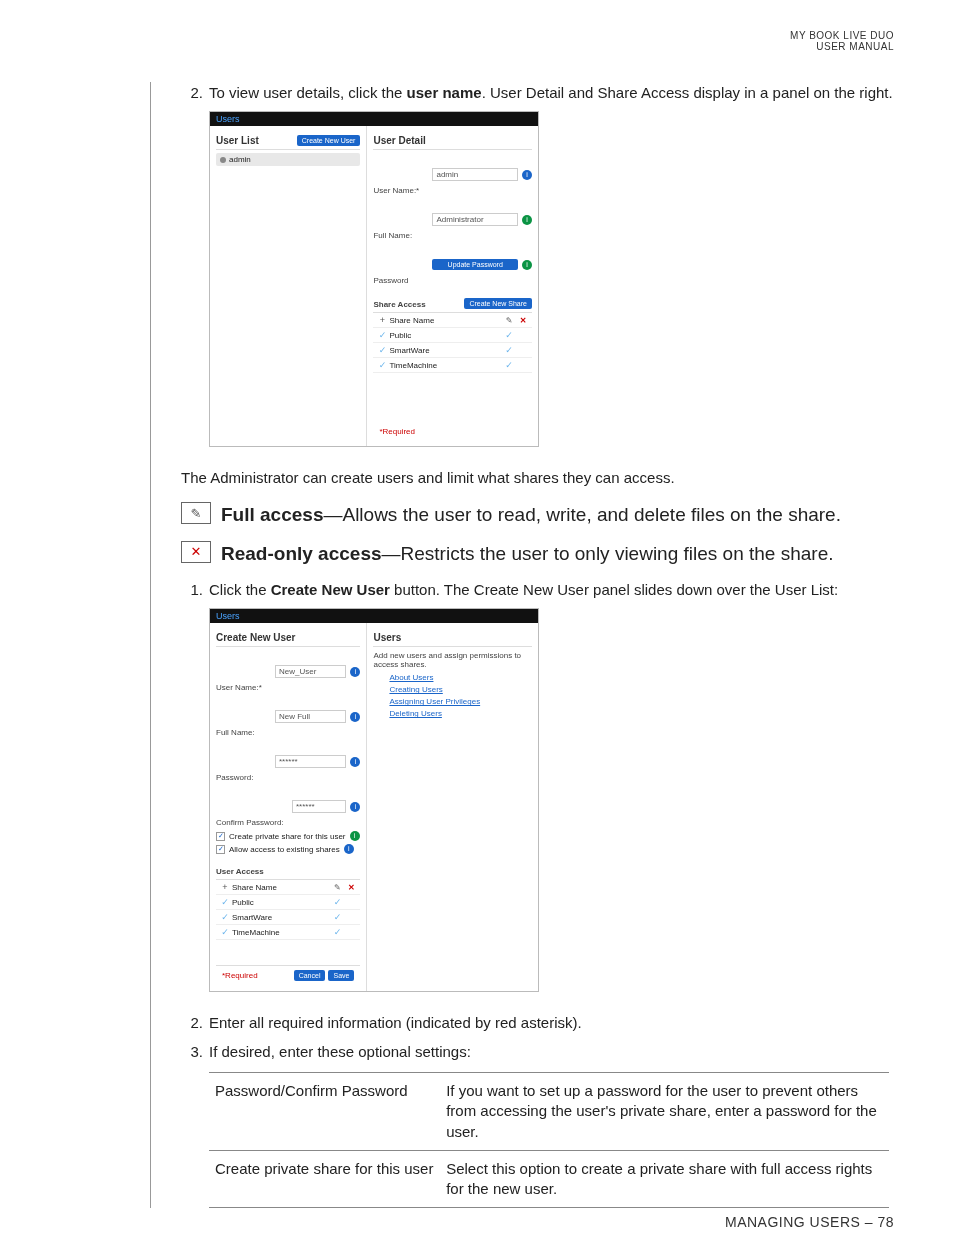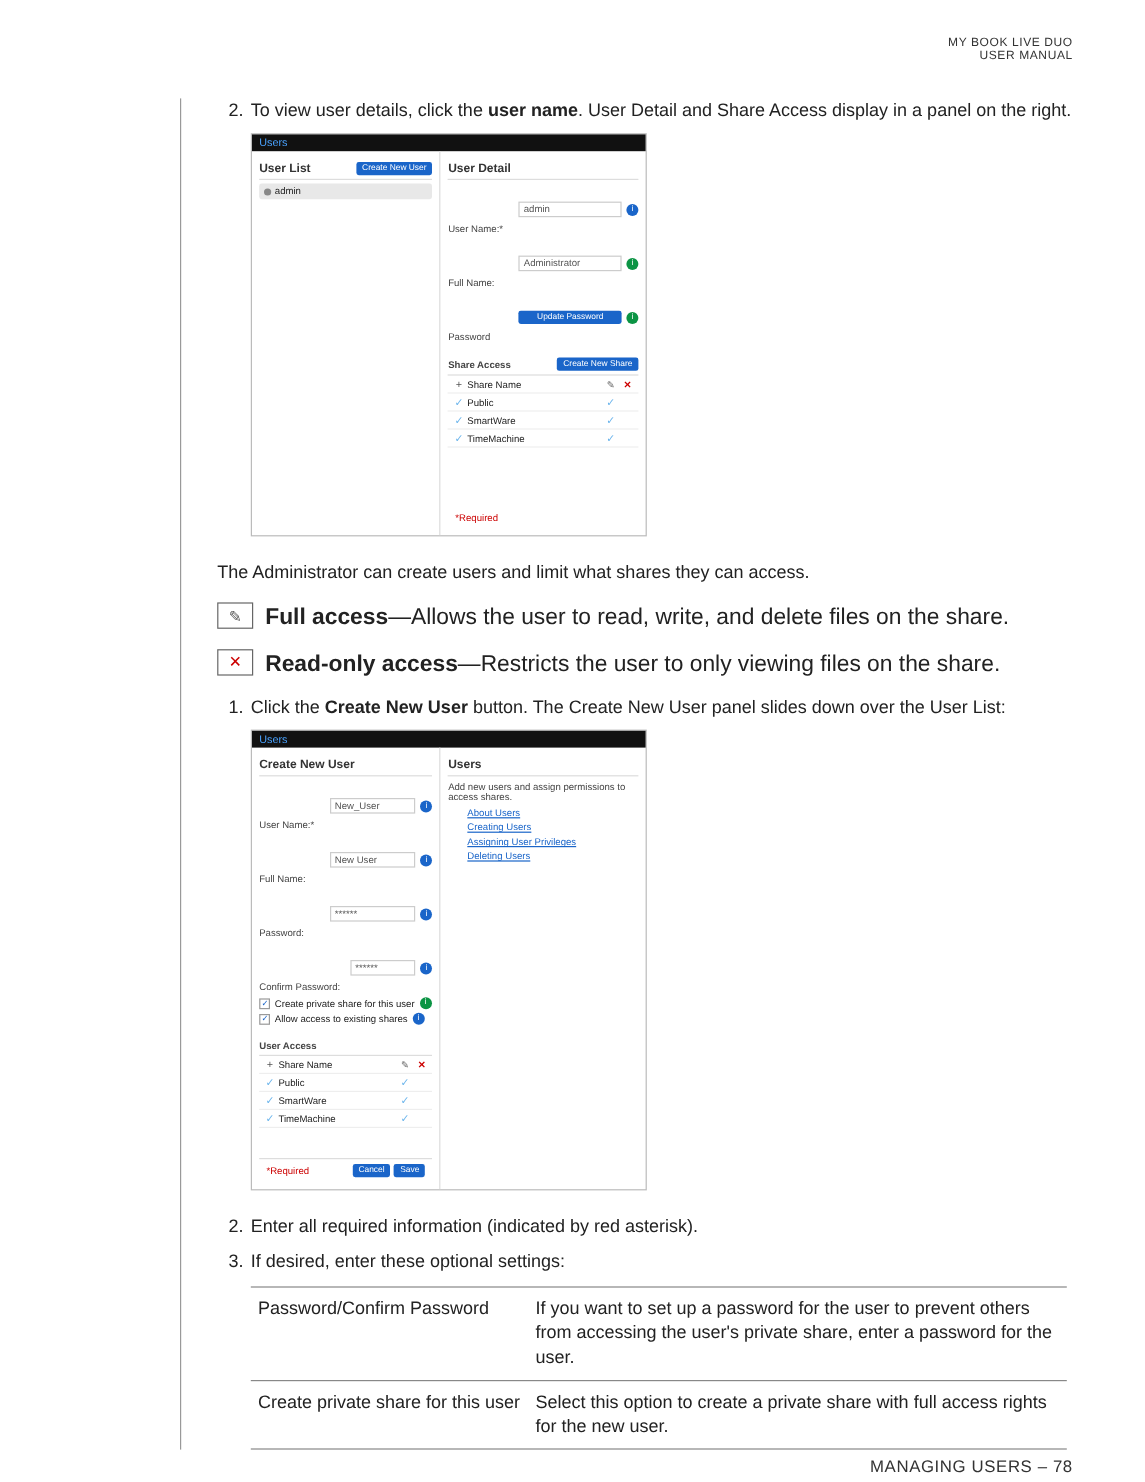--- a/index.html
+++ b/index.html
@@ -343,21 +343,21 @@
           <div class="ss-heading">
             <span>Create New User</span>
           </div>
           <div class="ss-field">
             <span class="ss-label">User Name:*</span>
             <span class="ss-input">New_User</span>
             <span class="help-icon blue">i</span>
           </div>
           <div class="ss-field">
             <span class="ss-label">Full Name:</span>
-            <span class="ss-input">New User</span>
+            <span class="ss-input">New Full</span>
             <span class="help-icon blue">i</span>
           </div>
           <div class="ss-field">
             <span class="ss-label">Password:</span>
             <span class="ss-input">******</span>
             <span class="help-icon blue">i</span>
           </div>
           <div class="ss-field">
             <span class="ss-label" style="width:72px">Confirm Password:</span>
             <span class="ss-input">******</span>

